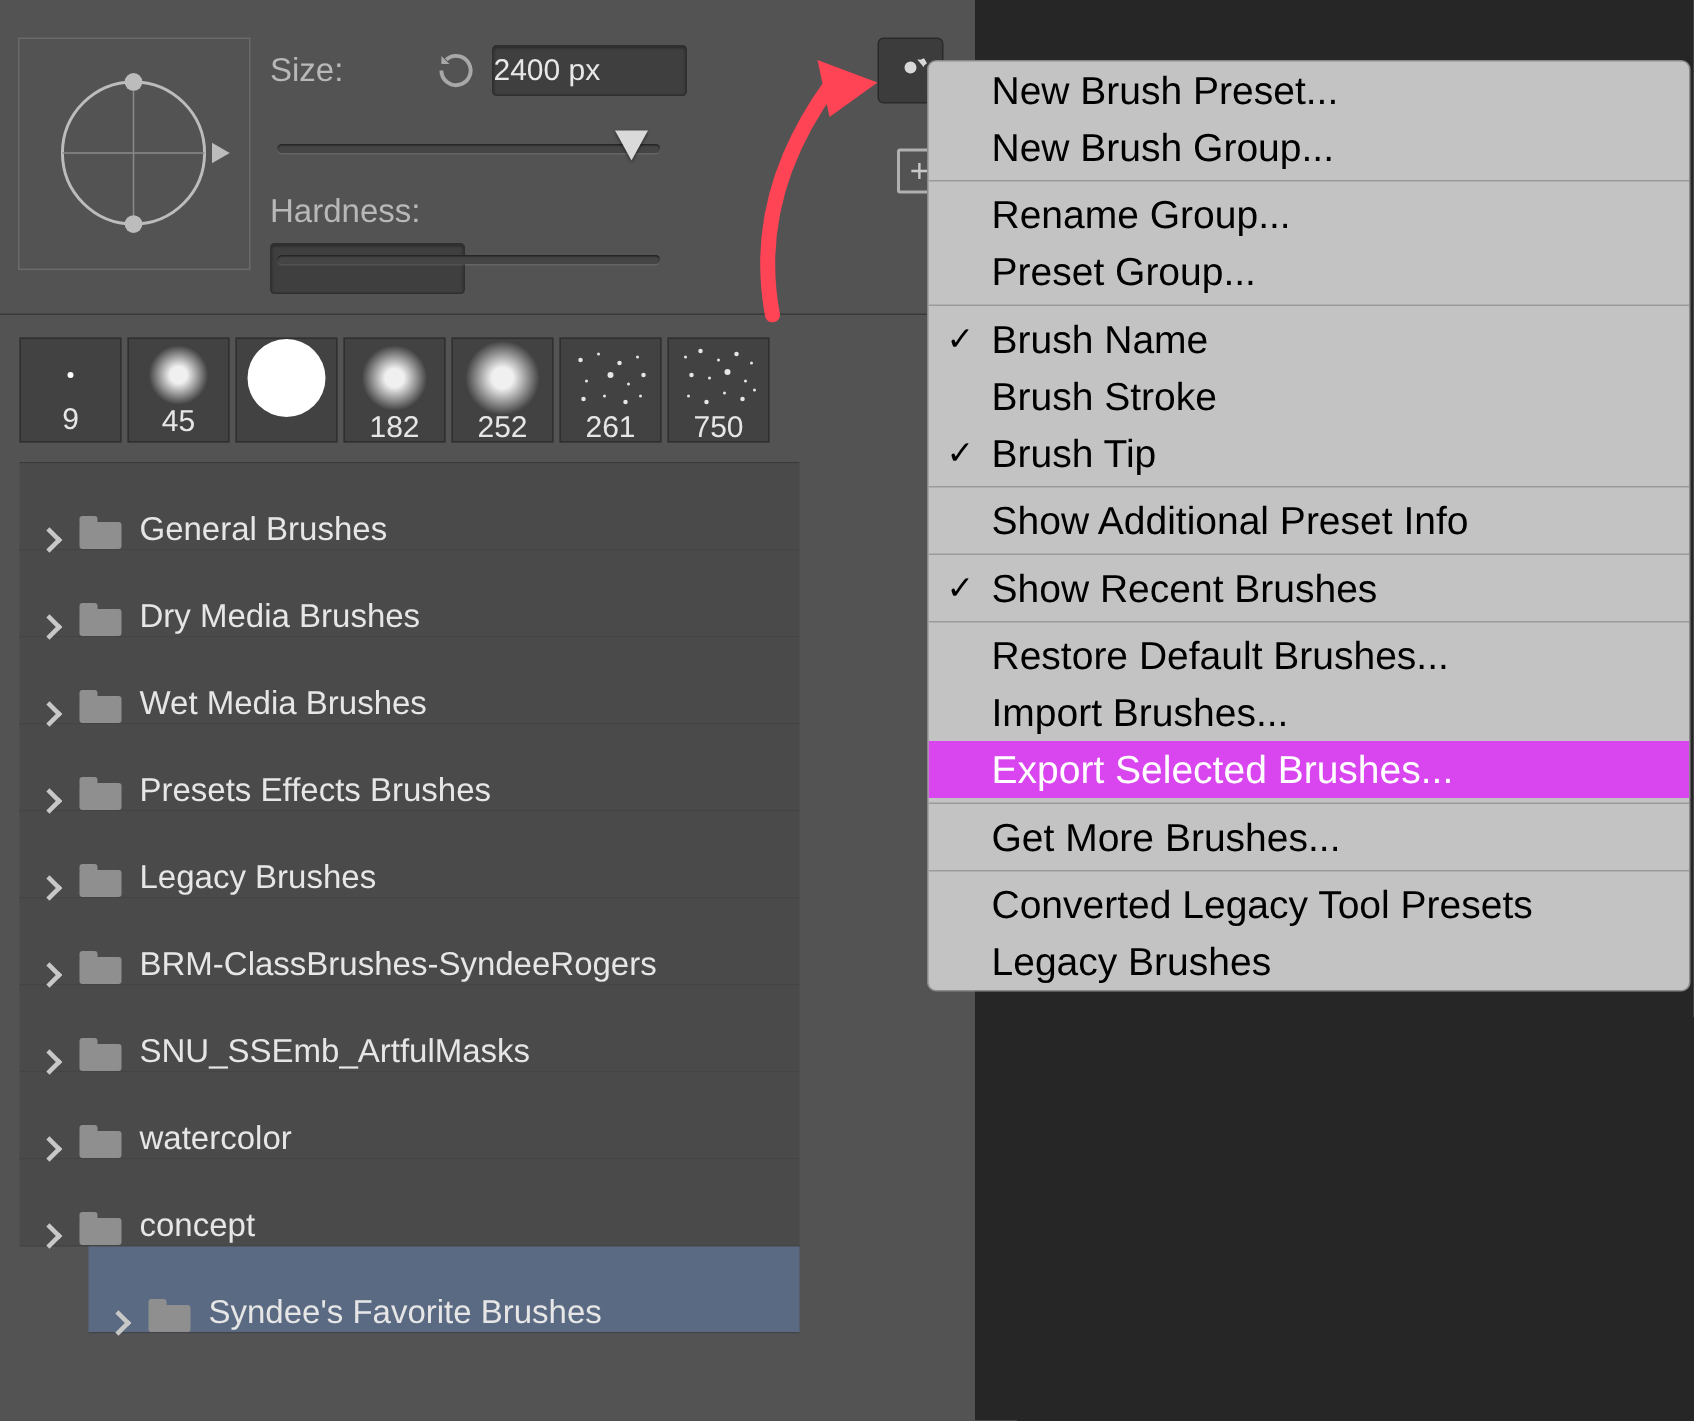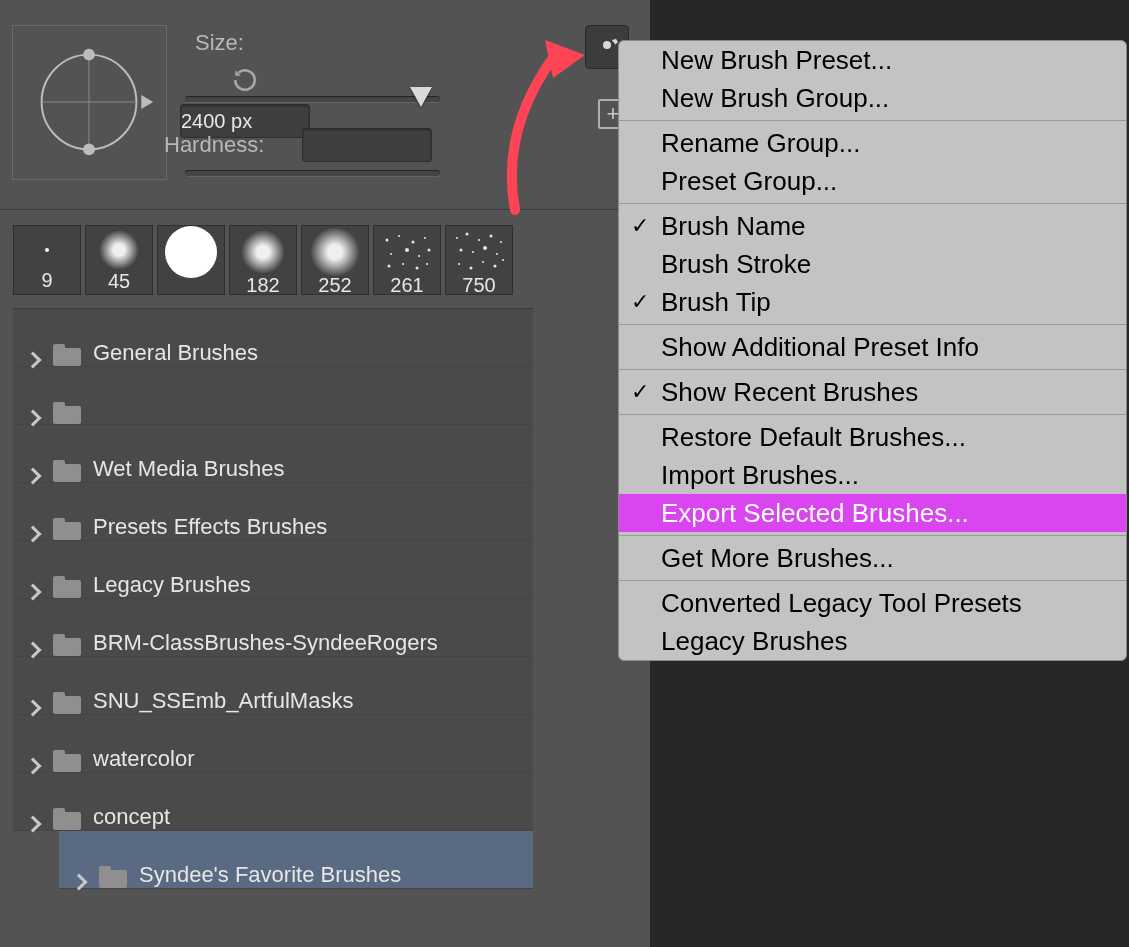--- a/index.html
+++ b/index.html
@@ -41,22 +41,22 @@
     border: 1px solid #6a6a6a;
   }
   .brush-preview svg { width: 100%; height: 100%; }
 
   .size-row, .hardness-row {
     position: absolute;
     display: flex;
     align-items: center;
     gap: 8px;
   }
-  .size-row { left: 180px; top: 30px; flex-direction: column; }
-  .hardness-row { left: 164px; top: 128px; }
+  .size-row { left: 180px; top: 30px; }
+  .hardness-row { left: 180px; top: 128px; flex-direction: column; }
   .ctrl-label {
     font-size: 22px;
     color: #b8b8b8;
     width: 100px;
   }
   .reset-btn {
     width: 32px; height: 32px;
     display: flex; align-items: center; justify-content: center;
     color: #a8a8a8;
   }
@@ -369,20 +369,21 @@
 
   <div class="folder-list" id="folder-list">
       <div class="folder-item">
         <span class="chevron"></span>
         <span class="folder-icon"></span>
         <span>General Brushes</span>
       </div>
       <div class="folder-item">
         <span class="chevron"></span>
         <span class="folder-icon"></span>
+        <span>Dry Media Brushes</span>
       </div>
       <div class="folder-item">
         <span class="chevron"></span>
         <span class="folder-icon"></span>
         <span>Wet Media Brushes</span>
       </div>
       <div class="folder-item">
         <span class="chevron"></span>
         <span class="folder-icon"></span>
         <span>Presets Effects Brushes</span>

